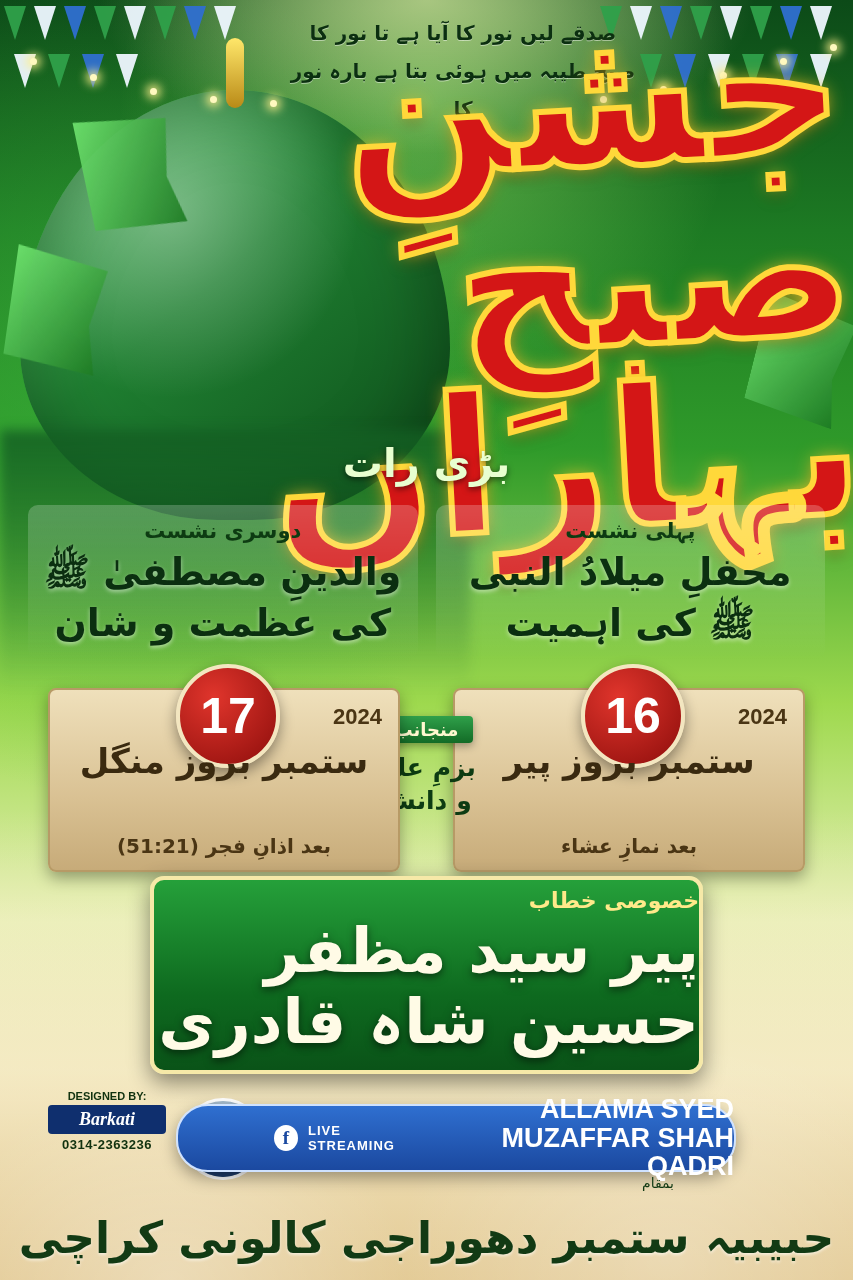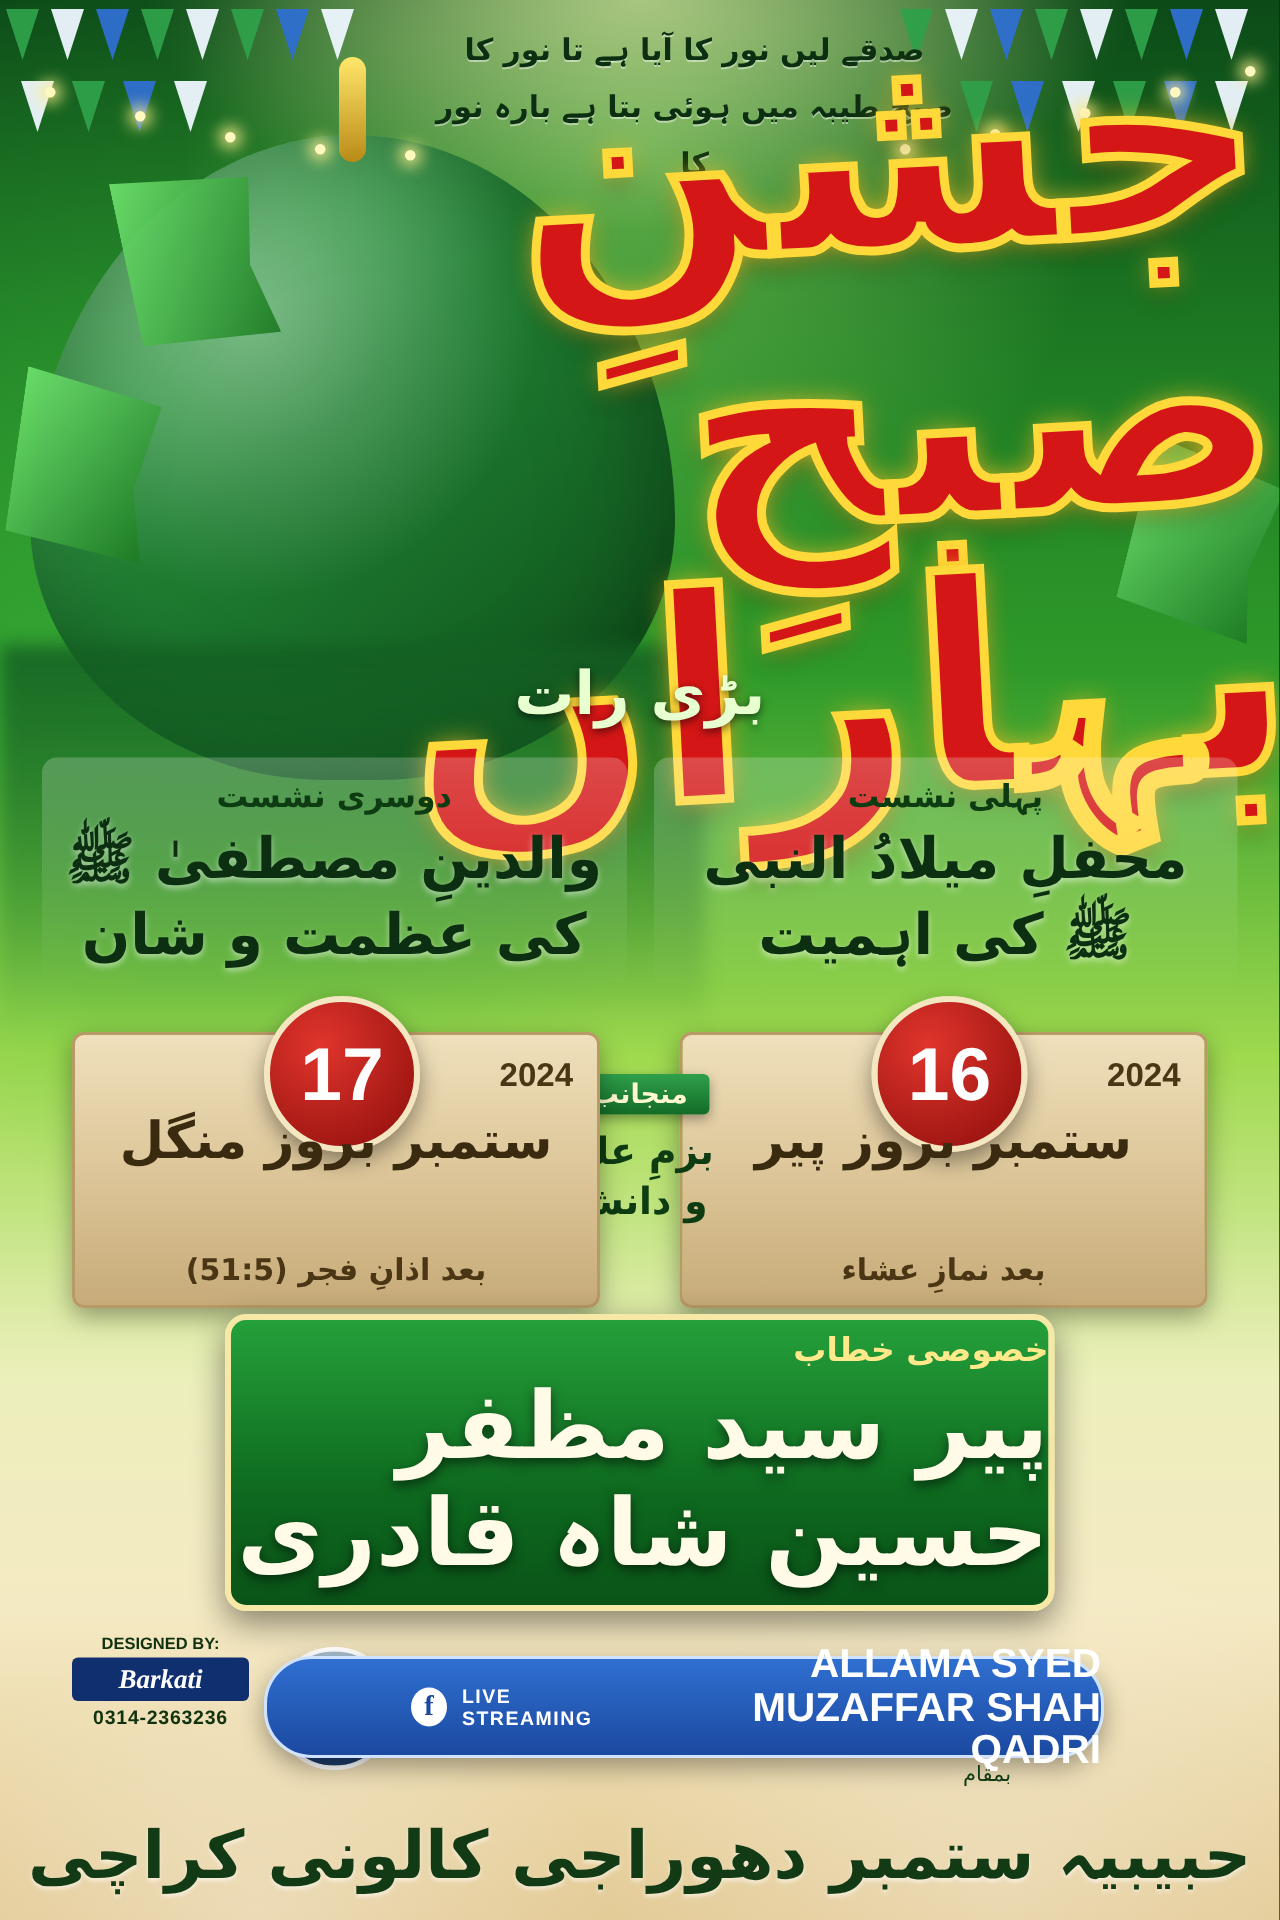--- a/index.html
+++ b/index.html
@@ -305,21 +305,21 @@
       <div class="l2">و دانش</div>
     </div>
 
     <div class="scroll left">
       <div class="daybadge">17</div>
       <div class="year">2024</div>
       <div class="date-main urdu">
         <span>ستمبر</span>
         <span>بروز منگل</span>
       </div>
-      <div class="date-sub urdu">بعد اذانِ فجر (5:15)</div>
+      <div class="date-sub urdu">بعد اذانِ فجر (12:15)</div>
     </div>
   </div>
 
   <div class="speaker urdu">
     <div class="sp-top">خصوصی خطاب</div>
     <div class="sp-name">پیر سید مظفر حسین شاہ قادری</div>
   </div>
 
   <div class="designer">
     <div>DESIGNED BY:</div>

